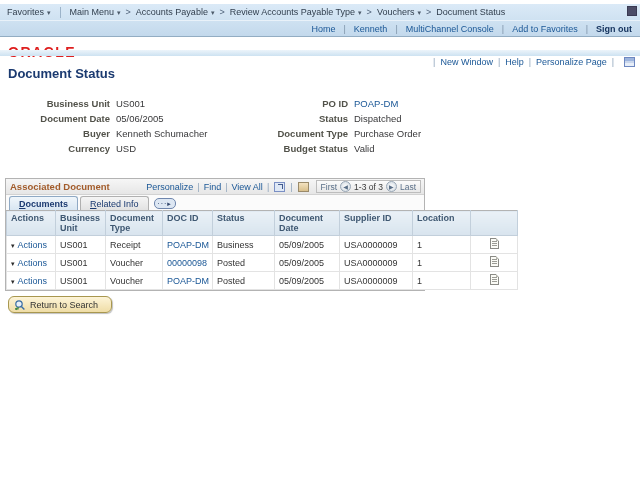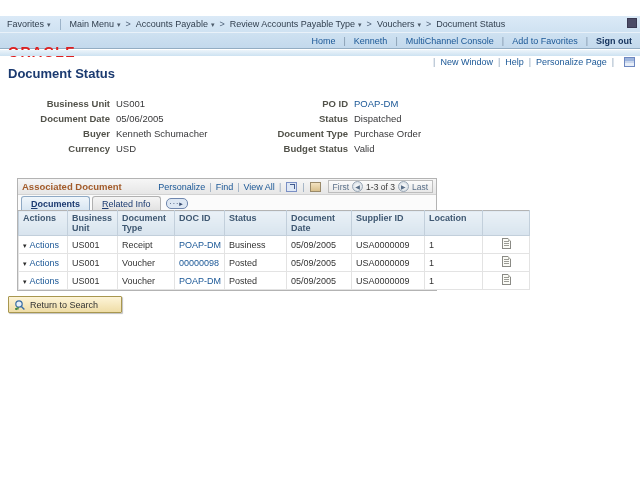--- a/index.html
+++ b/index.html
@@ -3,21 +3,21 @@
 <meta charset="utf-8">
 <style>
   * { margin:0; padding:0; box-sizing:border-box; }
   html,body { background:#fff; }
   #root {
     position:relative; width:640px; height:480px; overflow:hidden;
     background:#ffffff; font-family:"Liberation Sans", sans-serif; color:#333;
   }
   
   .topbar {
-    position:absolute; top:16px; left:0; width:640px; height:33px;
+    position:absolute; top:4px; left:0; width:640px; height:33px;
     background:linear-gradient(#dbeaf7,#c3d9ec);
     border-bottom:1px solid #93adc3;
   }
   .crumbrow {
     position:absolute; top:0; left:0; width:640px; height:17px;
     display:flex; align-items:center; padding-left:7px;
     font-size:9px; color:#303e4d;
     border-bottom:1px solid rgba(255,255,255,0.55);
   }
   .crumb-item { display:inline-flex; align-items:center; cursor:pointer; white-space:nowrap; }
@@ -71,21 +71,21 @@
   .fields-right { position:absolute; top:96px; left:205px; }
   .frow { display:flex; height:15px; align-items:center; font-size:9.5px; }
   .flabel { font-weight:bold; color:#52524a; text-align:right; margin-right:6px; white-space:nowrap; }
   .fields-left .flabel { width:102px; }
   .fields-right .flabel { width:143px; }
   .fvalue { color:#38383a; white-space:nowrap; }
   .fvalue.blue { color:#1a5796; cursor:pointer; }
   
   .grid {
     position:absolute; left:5px; top:178px; width:420px;
-    border:1px solid #b3b3b3; background:#fff;margin-left:12px;
+    border:1px solid #b3b3b3; background:#fff;
   }
   .headband {
     height:16px; display:flex; align-items:center;
     background:linear-gradient(#f6f6f6,#e6e6e6);
     border-bottom:1px solid #d2d2d2; padding:0 3px 0 4px;
     font-size:9px;
   }
   .grid-title { font-weight:bold; color:#a25b2a; font-size:9.5px; white-space:nowrap; }
   .headband .spacer { flex:1; }
   .tb-link { color:#1a5796; cursor:pointer; white-space:nowrap; }
@@ -160,23 +160,23 @@
   }
   .doc-icon::after {
     content:""; position:absolute; right:-1px; top:-1px;
     border-style:solid; border-width:0 3px 3px 0;
     border-color:transparent #fff #b5b5ad transparent;
   }
   .cell-center { text-align:center; }
   
   .return-btn {
     position:absolute; left:8px; top:296px; height:17px;
-    display:inline-flex; align-items:center; gap:4px; padding:0 23px 0 5px;
+    display:inline-flex; align-items:center; gap:4px; padding:0 13px 0 5px;
     background:linear-gradient(#fdf4d8,#efdda6);
-    border:1px solid #a8974f; border-radius:1px;
+    border:1px solid #a8974f; border-radius:6px;
     box-shadow:1px 1px 1px rgba(0,0,0,0.25);
     font-size:9px; color:#333; cursor:pointer;
   }
   .search-return-ic { display:inline-block; width:12px; height:12px; }
 </style>
 </head>
 <body>
 
 <div id="root">
 

